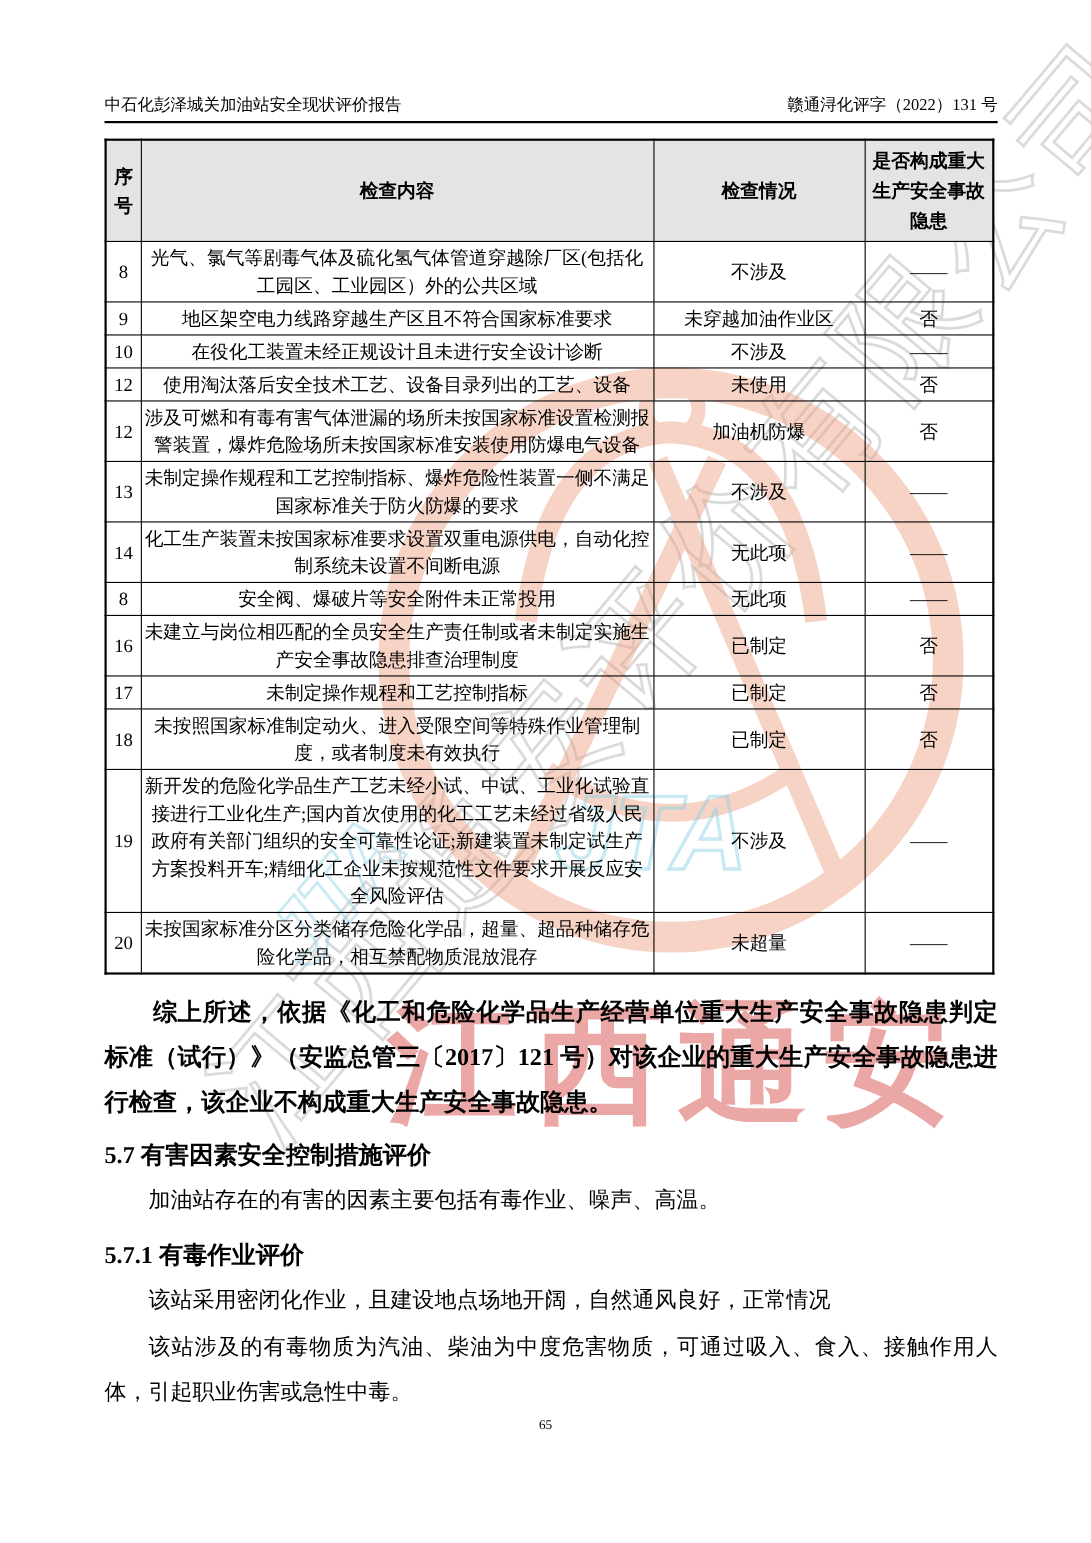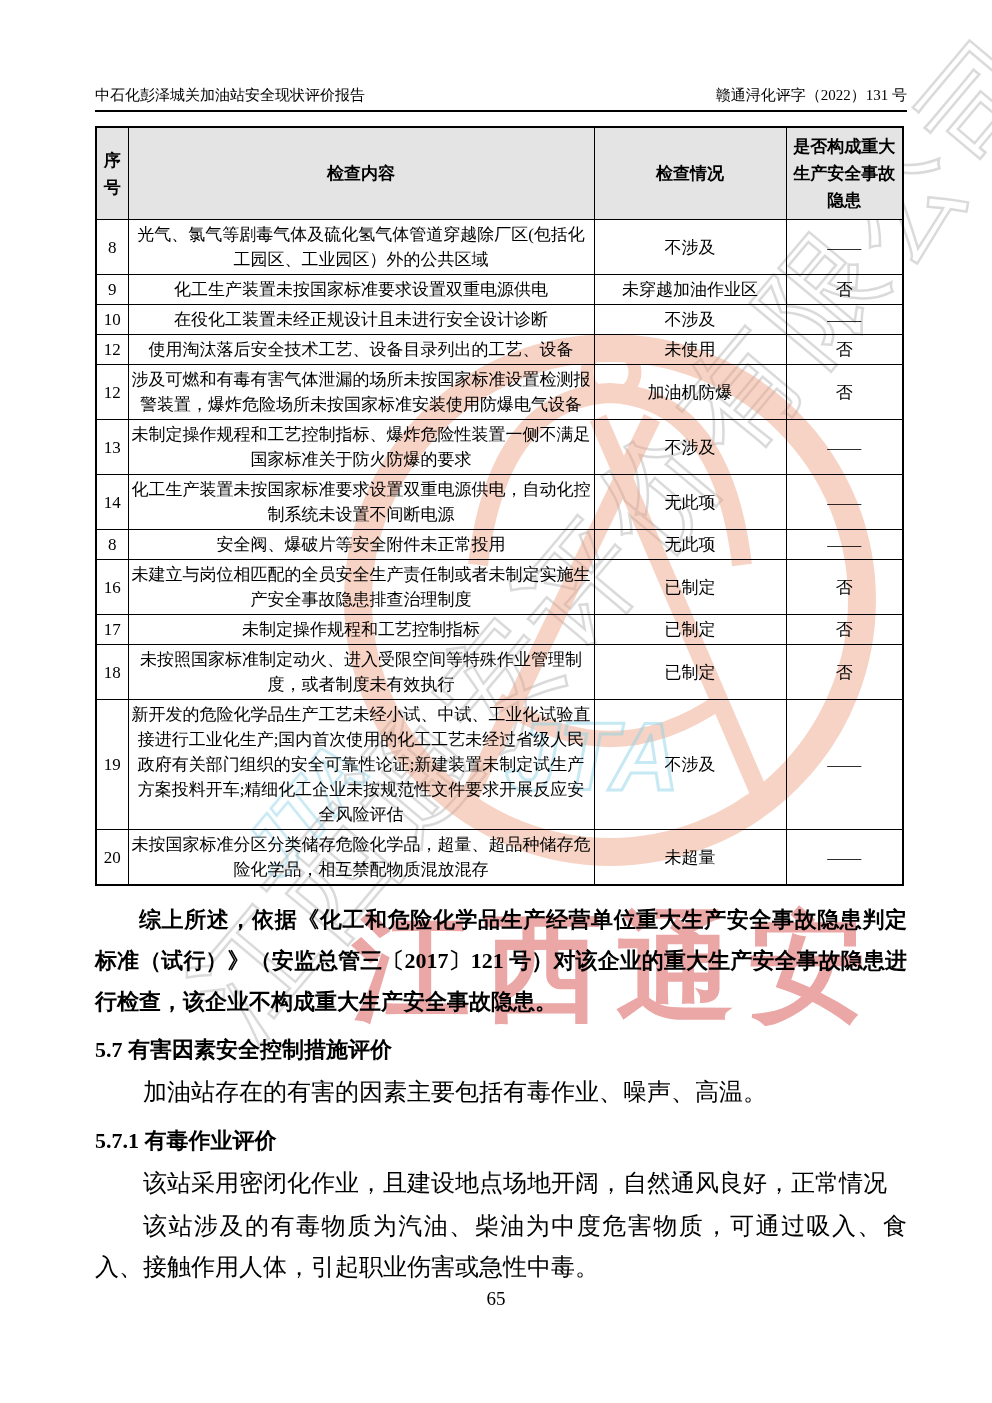--- a/index.html
+++ b/index.html
@@ -68,32 +68,33 @@
     text-indent: 2em;
     text-align: justify;
   }
   h2.sec {
     font-size: 22px;
     font-weight: bold;
     line-height: 40px;
     margin-top: 8px;
   }
   p.para {
-    font-size: 24px;
+    font-size: 20px;
     line-height: 41px;
     text-indent: 2em;
     text-align: justify;
     margin-top: 2px;
+    font-family: Liberation Mono, monospace;
   }
   .page-number {
     position: absolute;
     left: 0; right: 0;
     top: 1288px;
     text-align: center;
-    font-size: 19px;
+    font-size: 12px;
     z-index: 1;
   }
 </style>
 </head>
 <body>
 
 <div class="page">
 
   <svg class="watermark" viewBox="0 0 992 1403" xmlns="http://www.w3.org/2000/svg">
 
@@ -142,21 +143,21 @@
       </thead>
       <tbody>
           <tr>
             <td class="cell-no">8</td>
             <td class="cell-content">光气、氯气等剧毒气体及硫化氢气体管道穿越除厂区(包括化工园区、工业园区）外的公共区域</td>
             <td class="cell-status">不涉及</td>
             <td class="cell-hazard">——</td>
           </tr>
           <tr>
             <td class="cell-no">9</td>
-            <td class="cell-content">化工生产装置未按国家标准要求设置双重电源供电</td>
+            <td class="cell-content">地区架空电力线路穿越生产区且不符合国家标准要求</td>
             <td class="cell-status">未穿越加油作业区</td>
             <td class="cell-hazard">否</td>
           </tr>
           <tr>
             <td class="cell-no">10</td>
             <td class="cell-content">在役化工装置未经正规设计且未进行安全设计诊断</td>
             <td class="cell-status">不涉及</td>
             <td class="cell-hazard">——</td>
           </tr>
           <tr>

